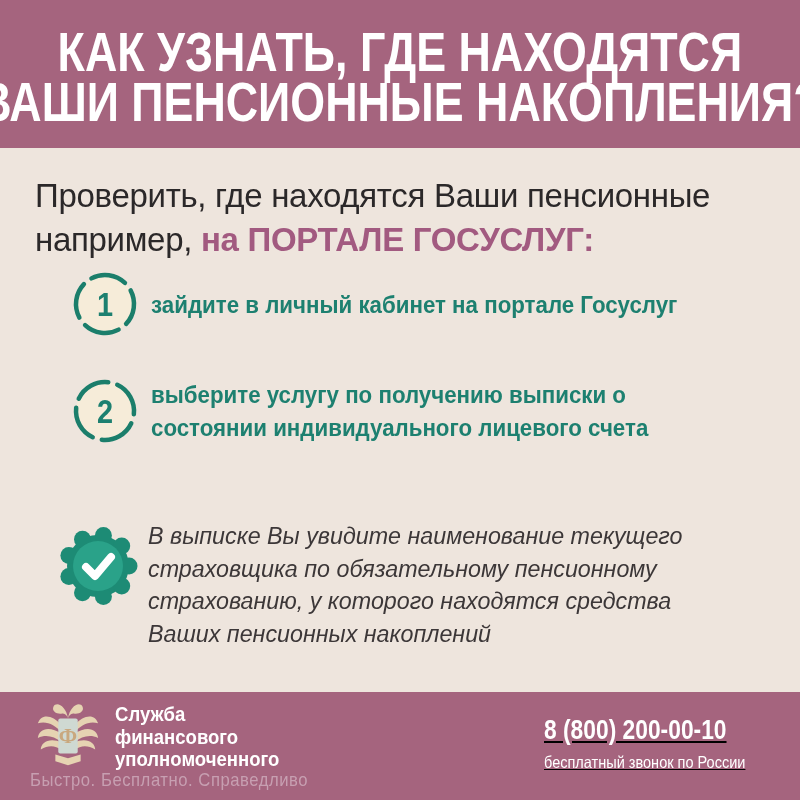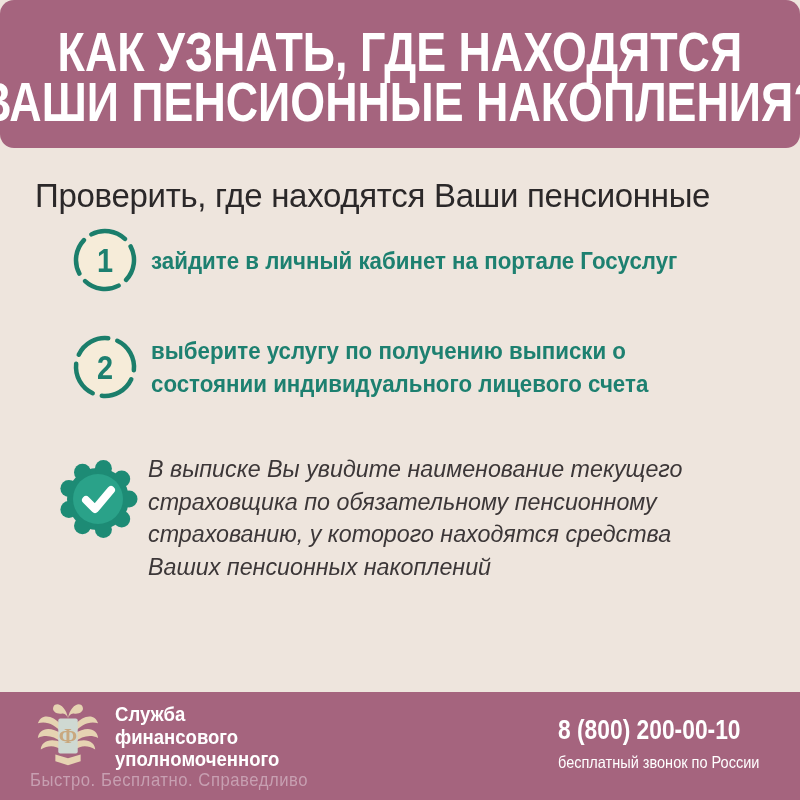--- a/index.html
+++ b/index.html
@@ -9,21 +9,20 @@
     background:#eee5dd;
     overflow:hidden;
   }
   .poster { width:800px; height:800px; display:flex; flex-direction:column; }
 
   
   .header {
     height:148px; background:#a5647e;
     display:flex; flex-direction:column; justify-content:center; align-items:center;
     padding-top:6px;
-    border-radius:14px;
   }
   .header .title-line {
     color:#ffffff; font-weight:700; font-size:56px; line-height:50px;
     white-space:nowrap; transform:scaleX(0.8);
   }
 
   
   .content { flex:1; background:#eee5dd; padding:26px 35px 13px 35px; }
 
   .intro { color:#2b2829; font-size:33px; line-height:44px; letter-spacing:-0.3px; }
@@ -40,21 +39,21 @@
     position:absolute; inset:0; display:flex; align-items:center; justify-content:center;
     color:#1d8070; font-size:34px; font-weight:700; transform:scaleX(0.85);
   }
   .step-text {
     margin-left:13px; color:#1d8070; font-weight:700;
     font-size:24.5px; line-height:33px;
     transform:scaleX(0.91); transform-origin:left center;
   }
   .step-text .step-line { white-space:nowrap; }
 
-  .note { display:flex; align-items:flex-start; margin-top:56px; margin-left:23px; }
+  .note { display:flex; align-items:flex-start; margin-top:79px; margin-left:23px; }
   .seal { width:80px; height:80px; flex:none; margin-top:3px; }
   .note-text {
     margin-left:10px; margin-top:-3px;
     font-style:italic; color:#3c3738; font-size:24.5px; line-height:32.5px;
     transform:scaleX(0.95); transform-origin:left top;
   }
   .note-text .note-line { white-space:nowrap; }
 
   
   .footer { height:108px; background:#a5647e; position:relative; }
@@ -62,21 +61,21 @@
   .org {
     position:absolute; left:115px; top:11px;
     color:#ffffff; font-weight:700; font-size:19.5px; line-height:22.5px;
     transform:scaleX(0.95); transform-origin:left top; white-space:nowrap;
   }
   .tagline {
     position:absolute; left:30px; top:77px;
     color:#c79fb1; font-size:18.5px; letter-spacing:0.6px;
     transform:scaleX(0.9); transform-origin:left top; white-space:nowrap;
   }
-  .phone-block { position:absolute; left:558px; top:21px; }
+  .phone-block { position:absolute; left:544px; top:21px;text-decoration:underline; }
   .phone {
     color:#ffffff; font-weight:700; font-size:28.5px; white-space:nowrap;
     transform:scaleX(0.8); transform-origin:left top;
   }
   .phone-note {
     color:#ffffff; font-size:16.5px; margin-top:7px; white-space:nowrap;
     transform:scaleX(0.88); transform-origin:left top;
   }
 </style>
 </head>
@@ -86,20 +85,21 @@
 
   <div class="header">
     <div class="title-line">КАК УЗНАТЬ, ГДЕ НАХОДЯТСЯ</div>
     <div class="title-line">ВАШИ ПЕНСИОННЫЕ НАКОПЛЕНИЯ?</div>
   </div>
 
   <div class="content">
 
     <div class="intro">
       <div class="intro-line">Проверить, где находятся Ваши пенсионные</div>
+      <div class="intro-line"><span>например, </span><span class="accent">на ПОРТАЛЕ ГОСУСЛУГ:</span></div>
     </div>
 
     <div class="step step--1">
       <div class="num-circle">
         <svg width="66" height="66" viewBox="0 0 66 66">
           <circle cx="33" cy="33" r="29" fill="#f6ecd9"></circle>
           <circle cx="33" cy="33" r="29" fill="none" stroke="#1b7e6b" stroke-width="4.5" stroke-linecap="round" stroke-dasharray="36 9.5" transform="rotate(-28 33 33)"></circle>
         </svg>
         <span class="num">1</span>
       </div>

